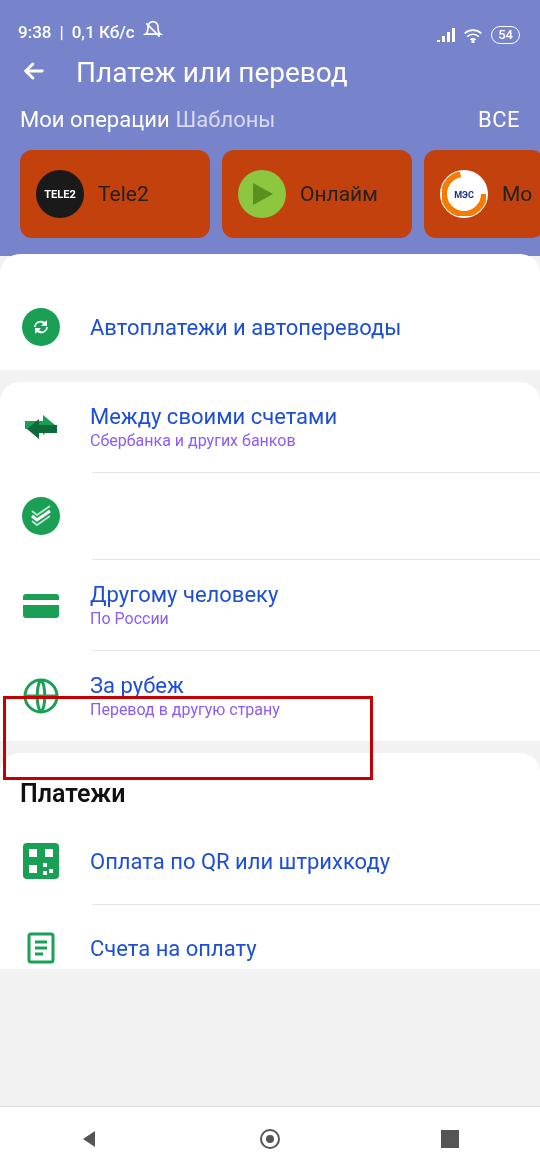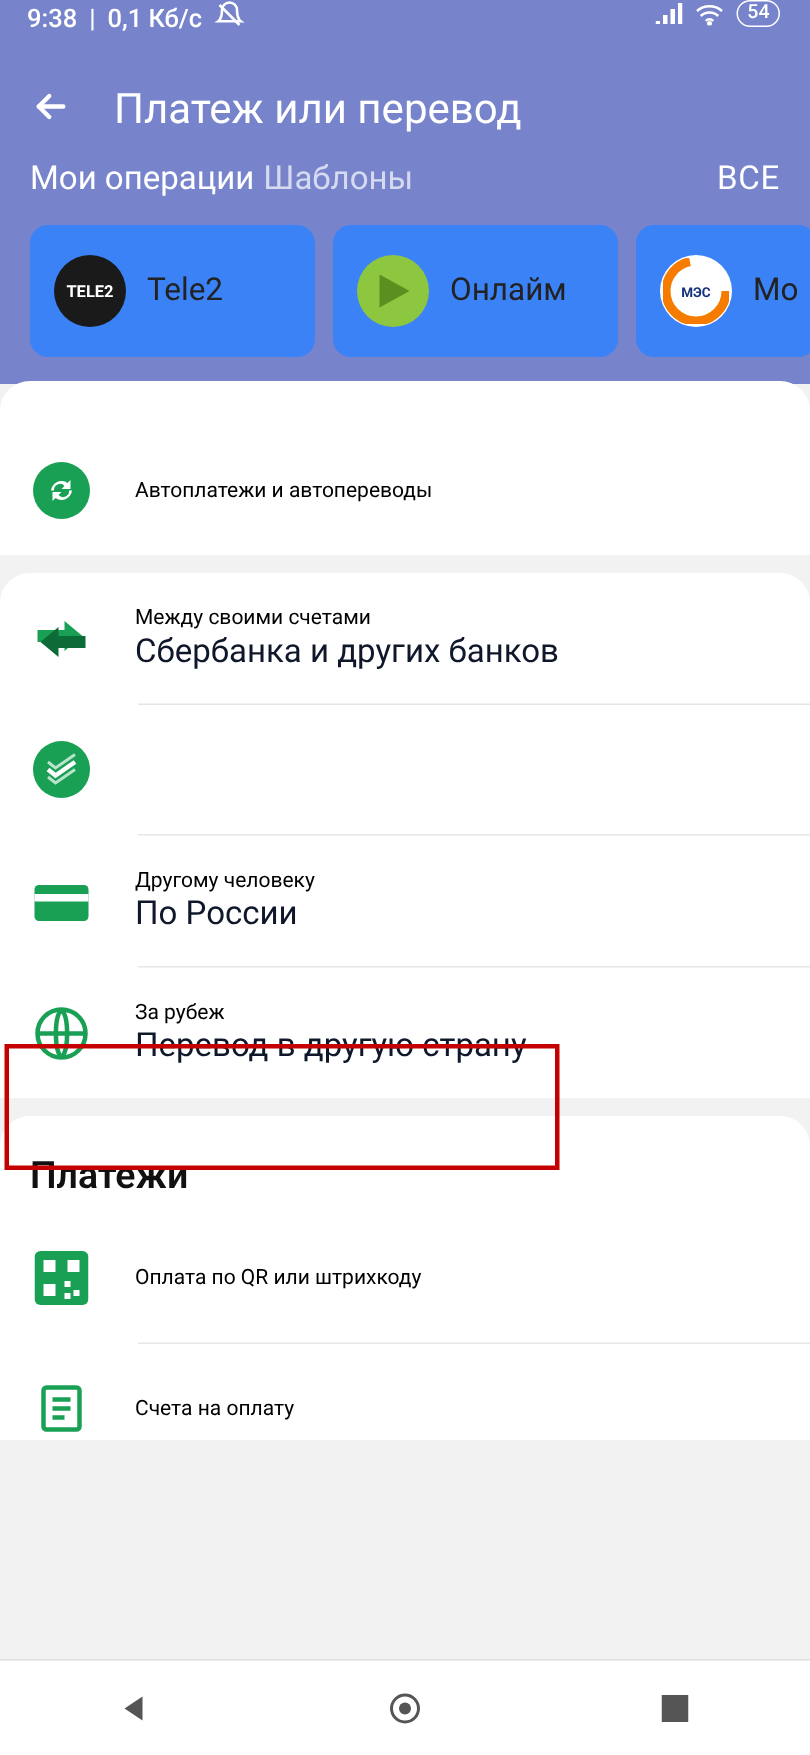--- a/index.html
+++ b/index.html
@@ -12,21 +12,21 @@
     position: relative;
   }
   .header {
     background: #7784cc;
     color: #fff;
     padding-bottom: 18px;
   }
   .status-bar {
     display: flex;
     justify-content: space-between;
-    align-items: flex-start;
+    align-items: flex-end;
     height: 44px;
     padding: 0 20px 0 18px;
     font-size: 17px;
     font-weight: 500;
   }
   .status-left { display: flex; align-items: center; gap: 8px; }
   .status-right { display: flex; align-items: center; gap: 8px; }
   .status-right svg { display: block; }
   .battery-pill {
     border: 1.5px solid #fff;
@@ -57,21 +57,21 @@
   .tabs-row .tab-active { color: #fff; }
   .tabs-row .tab-inactive { color: rgba(255,255,255,0.7); }
   .tabs-row .all { font-size: 22px; letter-spacing: 0.5px; }
   .template-scroll {
     display: flex;
     gap: 12px;
     padding: 18px 0 0 20px;
     overflow: hidden;
   }
   .tpl-card {
-    background: #3b82f6;
+    background: #c2410c;
     border-radius: 12px;
     height: 88px;
     min-width: 190px;
     display: flex;
     align-items: center;
     gap: 14px;
     padding: 0 16px;
     color: #222;
     font-size: 21px;
   }
@@ -93,26 +93,26 @@
     gap: 28px;
     padding: 22px 20px;
   }
   .row .icon-slot {
     width: 42px; height: 42px;
     display: flex; align-items: center; justify-content: center;
     flex-shrink: 0;
   }
   .row .txt { flex: 1; }
   .row .title-line {
-    font-size: 14px;
-    color: #000000;
+    font-size: 22px;
+    color: #1d4ed8;
   }
   .row .sub-line {
-    font-size: 22px;
-    color: #0f172a;
+    font-size: 16px;
+    color: #8b5cf6;
     margin-top: 2px;
   }
   .section-head {
     font-size: 25px;
     font-weight: 600;
     color: #111;
     padding: 26px 20px 10px;
   }
   .divider {
     height: 1px;

